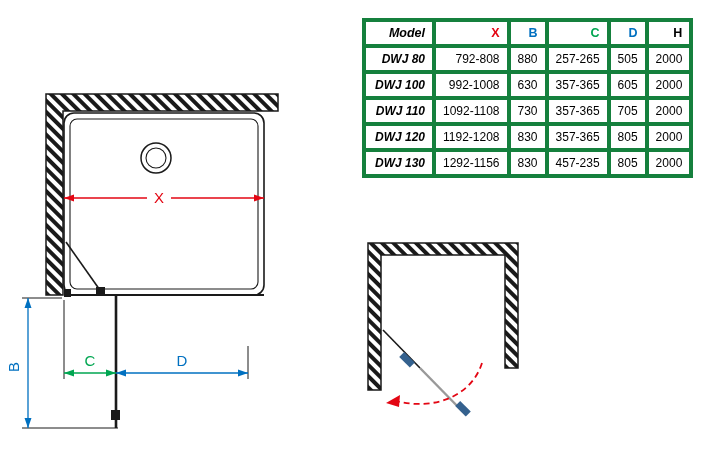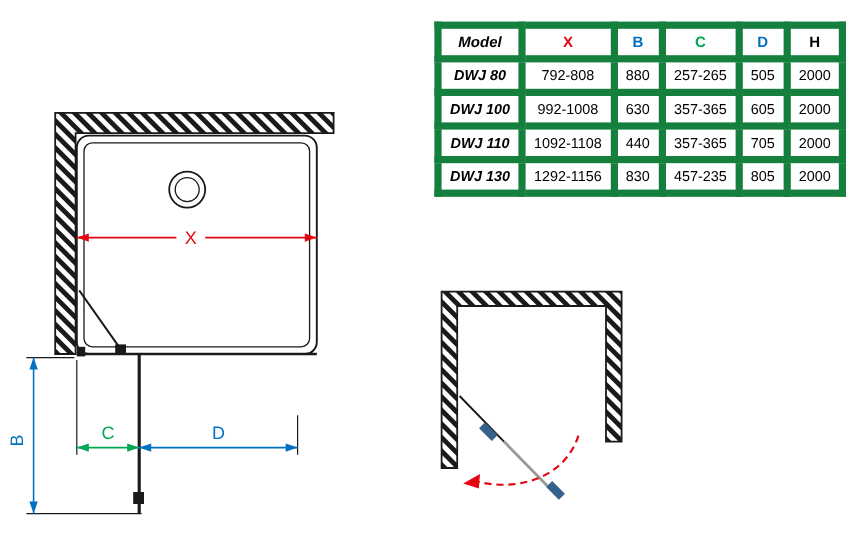--- a/index.html
+++ b/index.html
@@ -14,22 +14,22 @@
   .main-diagram{position:absolute;left:6px;top:86px;}
   .small-diagram{position:absolute;left:358px;top:233px;}
 
   
   .spec-table{
     position:absolute;left:362px;top:18px;
     border-collapse:collapse;
     font-size:12px;color:#000;
   }
   .spec-table th,.spec-table td{
-    border:6px solid #15803d;
-    text-align:center;
+    border:4px solid #15803d;
+    text-align:right;
     vertical-align:middle;
     padding:4px 7px;
     white-space:nowrap;
   }
   .spec-table th{font-weight:bold;font-size:12.5px;}
   .spec-table th.model{font-style:italic;color:#000;}
   .spec-table th.x{color:#e30613;}
   .spec-table th.b{color:#0070c0;}
   .spec-table th.c{color:#00a651;}
   .spec-table th.d{color:#0070c0;}
@@ -146,23 +146,31 @@
         <td class="model-cell">DWJ 100</td>
         <td>992-1008</td>
         <td>630</td>
         <td>357-365</td>
         <td>605</td>
         <td>2000</td>
       </tr>
       <tr>
         <td class="model-cell">DWJ 110</td>
         <td>1092-1108</td>
-        <td>440</td>
+        <td>730</td>
         <td>357-365</td>
         <td>705</td>
+        <td>2000</td>
+      </tr>
+      <tr>
+        <td class="model-cell">DWJ 120</td>
+        <td>1192-1208</td>
+        <td>830</td>
+        <td>357-365</td>
+        <td>805</td>
         <td>2000</td>
       </tr>
       <tr>
         <td class="model-cell">DWJ 130</td>
         <td>1292-1156</td>
         <td>830</td>
         <td>457-235</td>
         <td>805</td>
         <td>2000</td>
       </tr>

